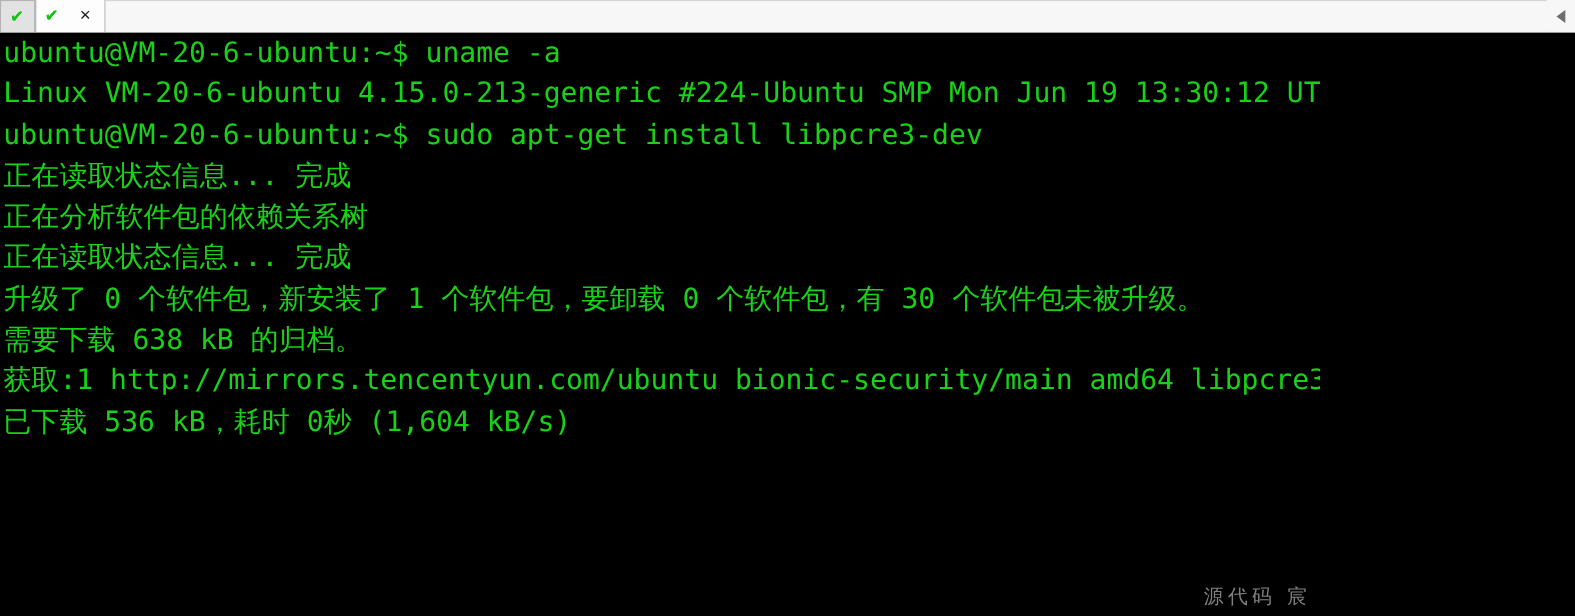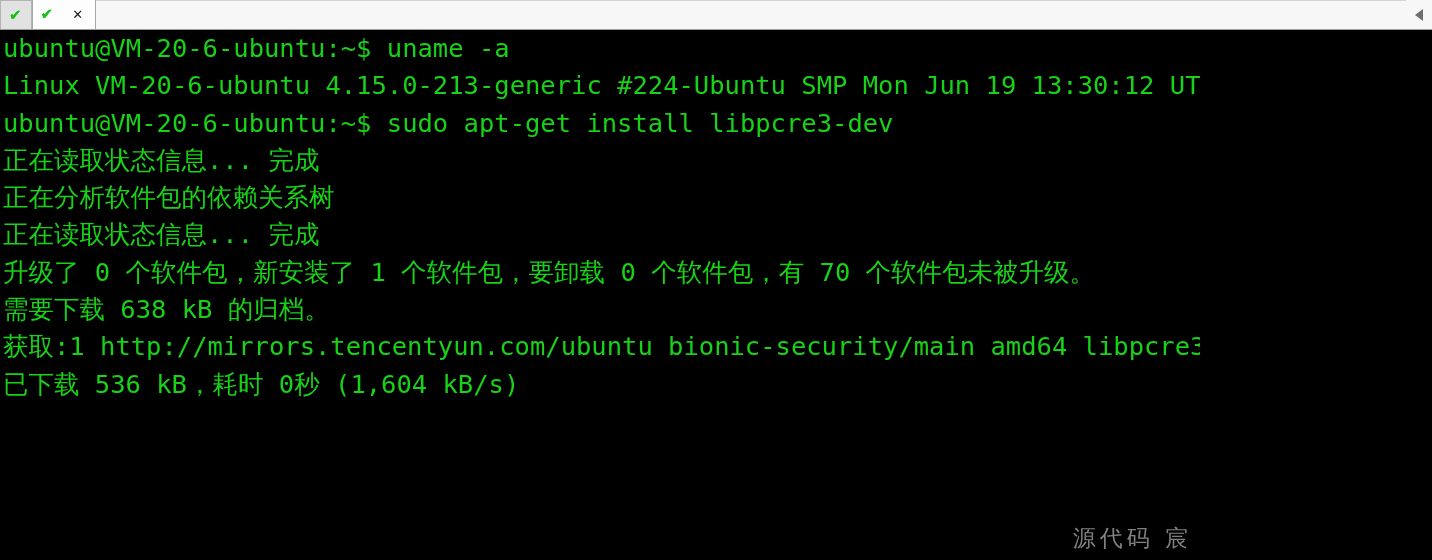--- a/index.html
+++ b/index.html
@@ -103,21 +103,21 @@
     letter-spacing: 0px;
     color: #18d218;
     white-space: pre;
     overflow: hidden;
   }
   #watermark {
     position: absolute;
     right: 8px;
     bottom: 6px;
     font-family: "DejaVu Sans", "Liberation Sans", sans-serif;
-    font-size: 23px;
+    font-size: 18px;
     color: #808080;
     letter-spacing: 4px;
     white-space: pre;
     user-select: none;
   }
   
   #term-gutter {
     position: absolute;
     left: 0; top: 0;
     width: 3px; height: 530px;
@@ -147,19 +147,19 @@
 
 <div id="terminal">
   <div id="term-gutter"></div>
   <div id="term-lines">
       <div class="tline">ubuntu@VM-20-6-ubuntu:~$ uname -a</div>
       <div class="tline">Linux VM-20-6-ubuntu 4.15.0-213-generic #224-Ubuntu SMP Mon Jun 19 13:30:12 UTC 2023 x86_64 x86</div>
       <div class="tline">ubuntu@VM-20-6-ubuntu:~$ sudo apt-get install libpcre3-dev</div>
       <div class="tline">正在读取状态信息... 完成</div>
       <div class="tline">正在分析软件包的依赖关系树</div>
       <div class="tline">正在读取状态信息... 完成</div>
-      <div class="tline">升级了 0 个软件包，新安装了 1 个软件包，要卸载 0 个软件包，有 70 个软件包未被升级。</div>
+      <div class="tline">升级了 0 个软件包，新安装了 1 个软件包，要卸载 0 个软件包，有 30 个软件包未被升级。</div>
       <div class="tline">需要下载 638 kB 的归档。</div>
       <div class="tline">获取:1 http://mirrors.tencentyun.com/ubuntu bionic-security/main amd64 libpcre3-dev amd64 2:8.3</div>
       <div class="tline">已下载 536 kB，耗时 0秒 (1,604 kB/s)</div>
     </div>
   <div id="watermark">源代码 宸</div>
 </div>
 
 </body></html>

